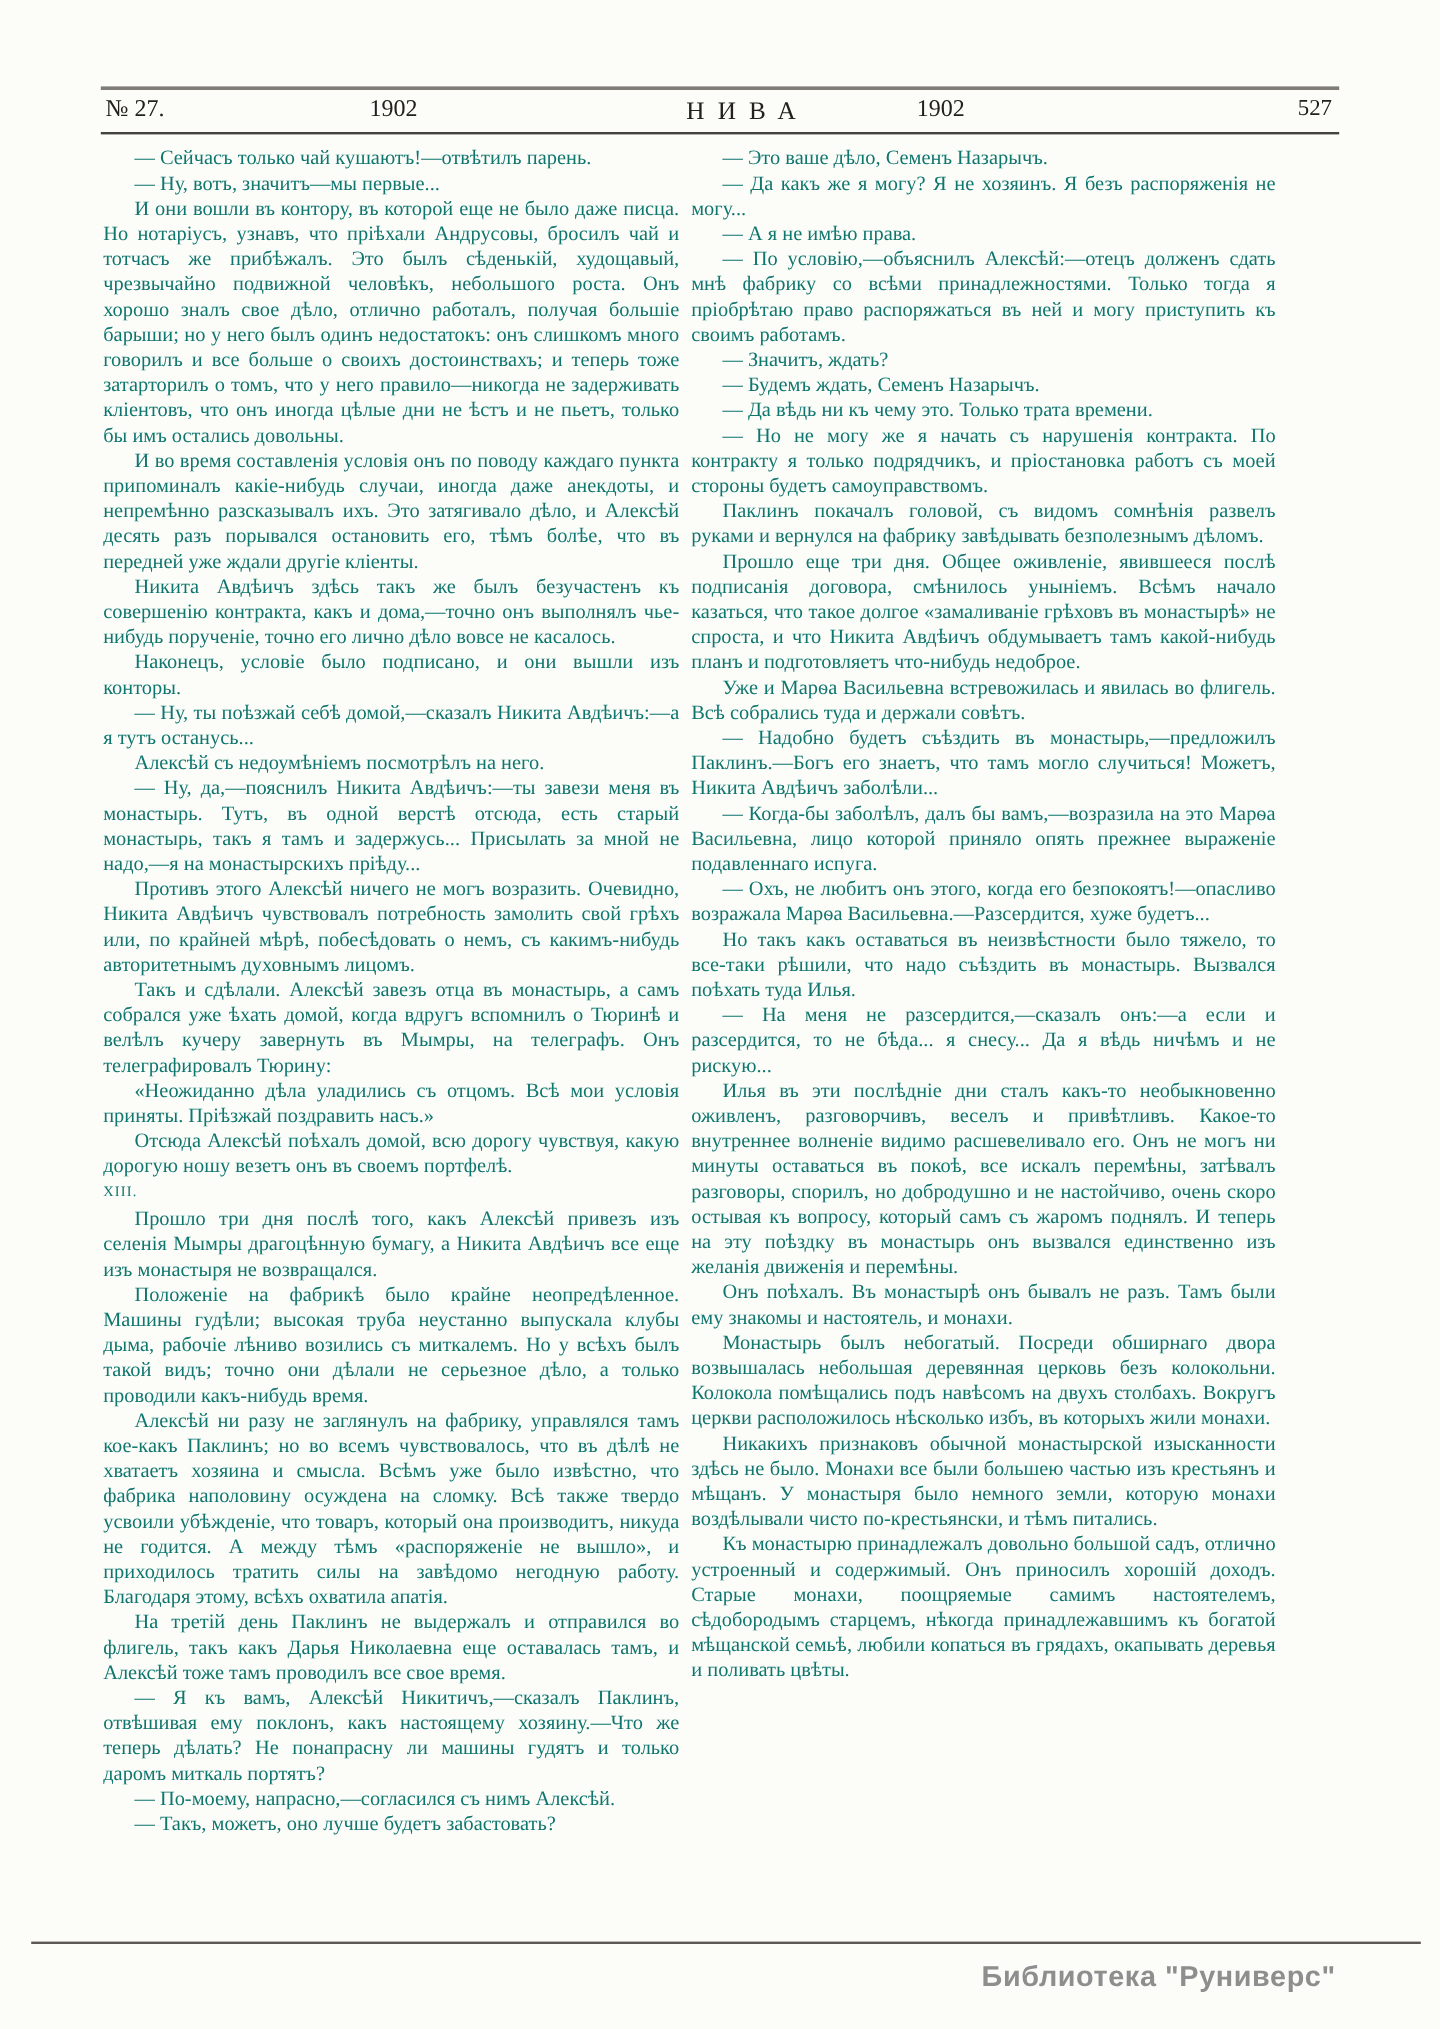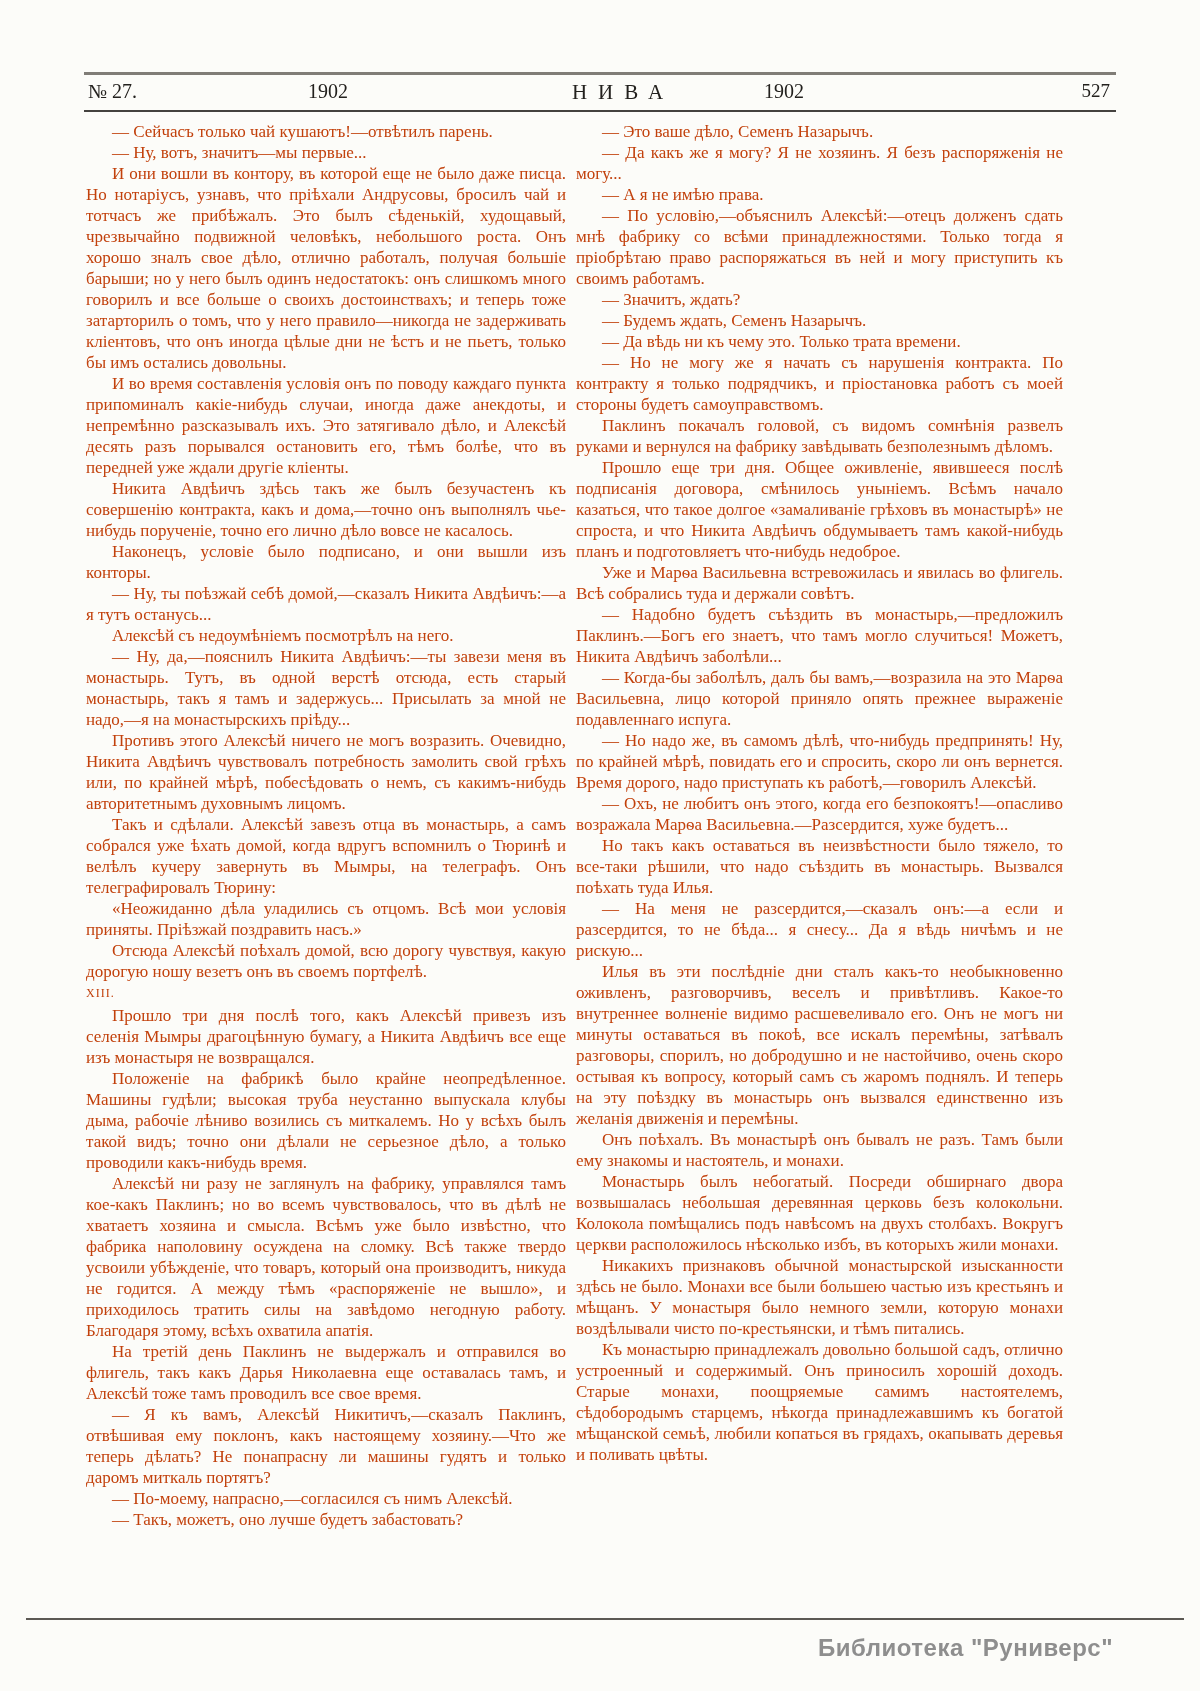--- a/index.html
+++ b/index.html
@@ -42,21 +42,21 @@
   .hdr-year1  { left: 308px; }
   .hdr-title  { left: 0; right: 0; text-align: center; letter-spacing: 11px; font-size: 21px; margin-left: 46px; }
   .hdr-year2  { left: 764px; }
   .hdr-page   { right: 90px; font-size: 19px; }
   .column {
     position: absolute;
     top: 121px;
     font-size: 17px;
     line-height: 21px;
     text-align: justify;
-    color: #c2410c;
+    color: #0f766e;
   }
   .col-left  { left: 86px;  width: 480px; }
   .col-right { left: 576px; width: 487px; }
   .para {
     margin: 0;
     text-indent: 26px;
     text-align: justify;
   }
   .para.heading {
     text-indent: 0;
@@ -119,21 +119,20 @@
     <p class="para dialogue">— По условію,—объяснилъ Алексѣй:—отецъ долженъ сдать мнѣ фабрику со всѣми принадлежностями. Только тогда я пріобрѣтаю право распоряжаться въ ней и могу приступить къ своимъ работамъ.</p>
     <p class="para dialogue">— Значитъ, ждать?</p>
     <p class="para dialogue">— Будемъ ждать, Семенъ Назарычъ.</p>
     <p class="para dialogue">— Да вѣдь ни къ чему это. Только трата времени.</p>
     <p class="para dialogue">— Но не могу же я начать съ нарушенія контракта. По контракту я только подрядчикъ, и пріостановка работъ съ моей стороны будетъ самоуправствомъ.</p>
     <p class="para">Паклинъ покачалъ головой, съ видомъ сомнѣнія развелъ руками и вернулся на фабрику завѣдывать безполезнымъ дѣломъ.</p>
     <p class="para">Прошло еще три дня. Общее оживленіе, явившееся послѣ подписанія договора, смѣнилось уныніемъ. Всѣмъ начало казаться, что такое долгое «замаливаніе грѣховъ въ монастырѣ» не спроста, и что Никита Авдѣичъ обдумываетъ тамъ какой-нибудь планъ и подготовляетъ что-нибудь недоброе.</p>
     <p class="para">Уже и Марѳа Васильевна встревожилась и явилась во флигель. Всѣ собрались туда и держали совѣтъ.</p>
     <p class="para dialogue">— Надобно будетъ съѣздить въ монастырь,—предложилъ Паклинъ.—Богъ его знаетъ, что тамъ могло случиться! Можетъ, Никита Авдѣичъ заболѣли...</p>
     <p class="para dialogue">— Когда-бы заболѣлъ, далъ бы вамъ,—возразила на это Марѳа Васильевна, лицо которой приняло опять прежнее выраженіе подавленнаго испуга.</p>
-    <p class="para dialogue">— Но надо же, въ самомъ дѣлѣ, что-нибудь предпринять! Ну, по крайней мѣрѣ, повидать его и спросить, скоро ли онъ вернется. Время дорого, надо приступать къ работѣ,—говорилъ Алексѣй.</p>
     <p class="para dialogue">— Охъ, не любитъ онъ этого, когда его безпокоятъ!—опасливо возражала Марѳа Васильевна.—Разсердится, хуже будетъ...</p>
     <p class="para">Но такъ какъ оставаться въ неизвѣстности было тяжело, то все-таки рѣшили, что надо съѣздить въ монастырь. Вызвался поѣхать туда Илья.</p>
     <p class="para dialogue">— На меня не разсердится,—сказалъ онъ:—а если и разсердится, то не бѣда... я снесу... Да я вѣдь ничѣмъ и не рискую...</p>
     <p class="para">Илья въ эти послѣдніе дни сталъ какъ-то необыкновенно оживленъ, разговорчивъ, веселъ и привѣтливъ. Какое-то внутреннее волненіе видимо расшевеливало его. Онъ не могъ ни минуты оставаться въ покоѣ, все искалъ перемѣны, затѣвалъ разговоры, спорилъ, но добродушно и не настойчиво, очень скоро остывая къ вопросу, который самъ съ жаромъ поднялъ. И теперь на эту поѣздку въ монастырь онъ вызвался единственно изъ желанія движенія и перемѣны.</p>
     <p class="para">Онъ поѣхалъ. Въ монастырѣ онъ бывалъ не разъ. Тамъ были ему знакомы и настоятель, и монахи.</p>
     <p class="para">Монастырь былъ небогатый. Посреди обширнаго двора возвышалась небольшая деревянная церковь безъ колокольни. Колокола помѣщались подъ навѣсомъ на двухъ столбахъ. Вокругъ церкви расположилось нѣсколько избъ, въ которыхъ жили монахи.</p>
     <p class="para">Никакихъ признаковъ обычной монастырской изысканности здѣсь не было. Монахи все были большею частью изъ крестьянъ и мѣщанъ. У монастыря было немного земли, которую монахи воздѣлывали чисто по-крестьянски, и тѣмъ питались.</p>
     <p class="para">Къ монастырю принадлежалъ довольно большой садъ, отлично устроенный и содержимый. Онъ приносилъ хорошій доходъ. Старые монахи, поощряемые самимъ настоятелемъ, сѣдобородымъ старцемъ, нѣкогда принадлежавшимъ къ богатой мѣщанской семьѣ, любили копаться въ грядахъ, окапывать деревья и поливать цвѣты.</p>
   </div>
 

